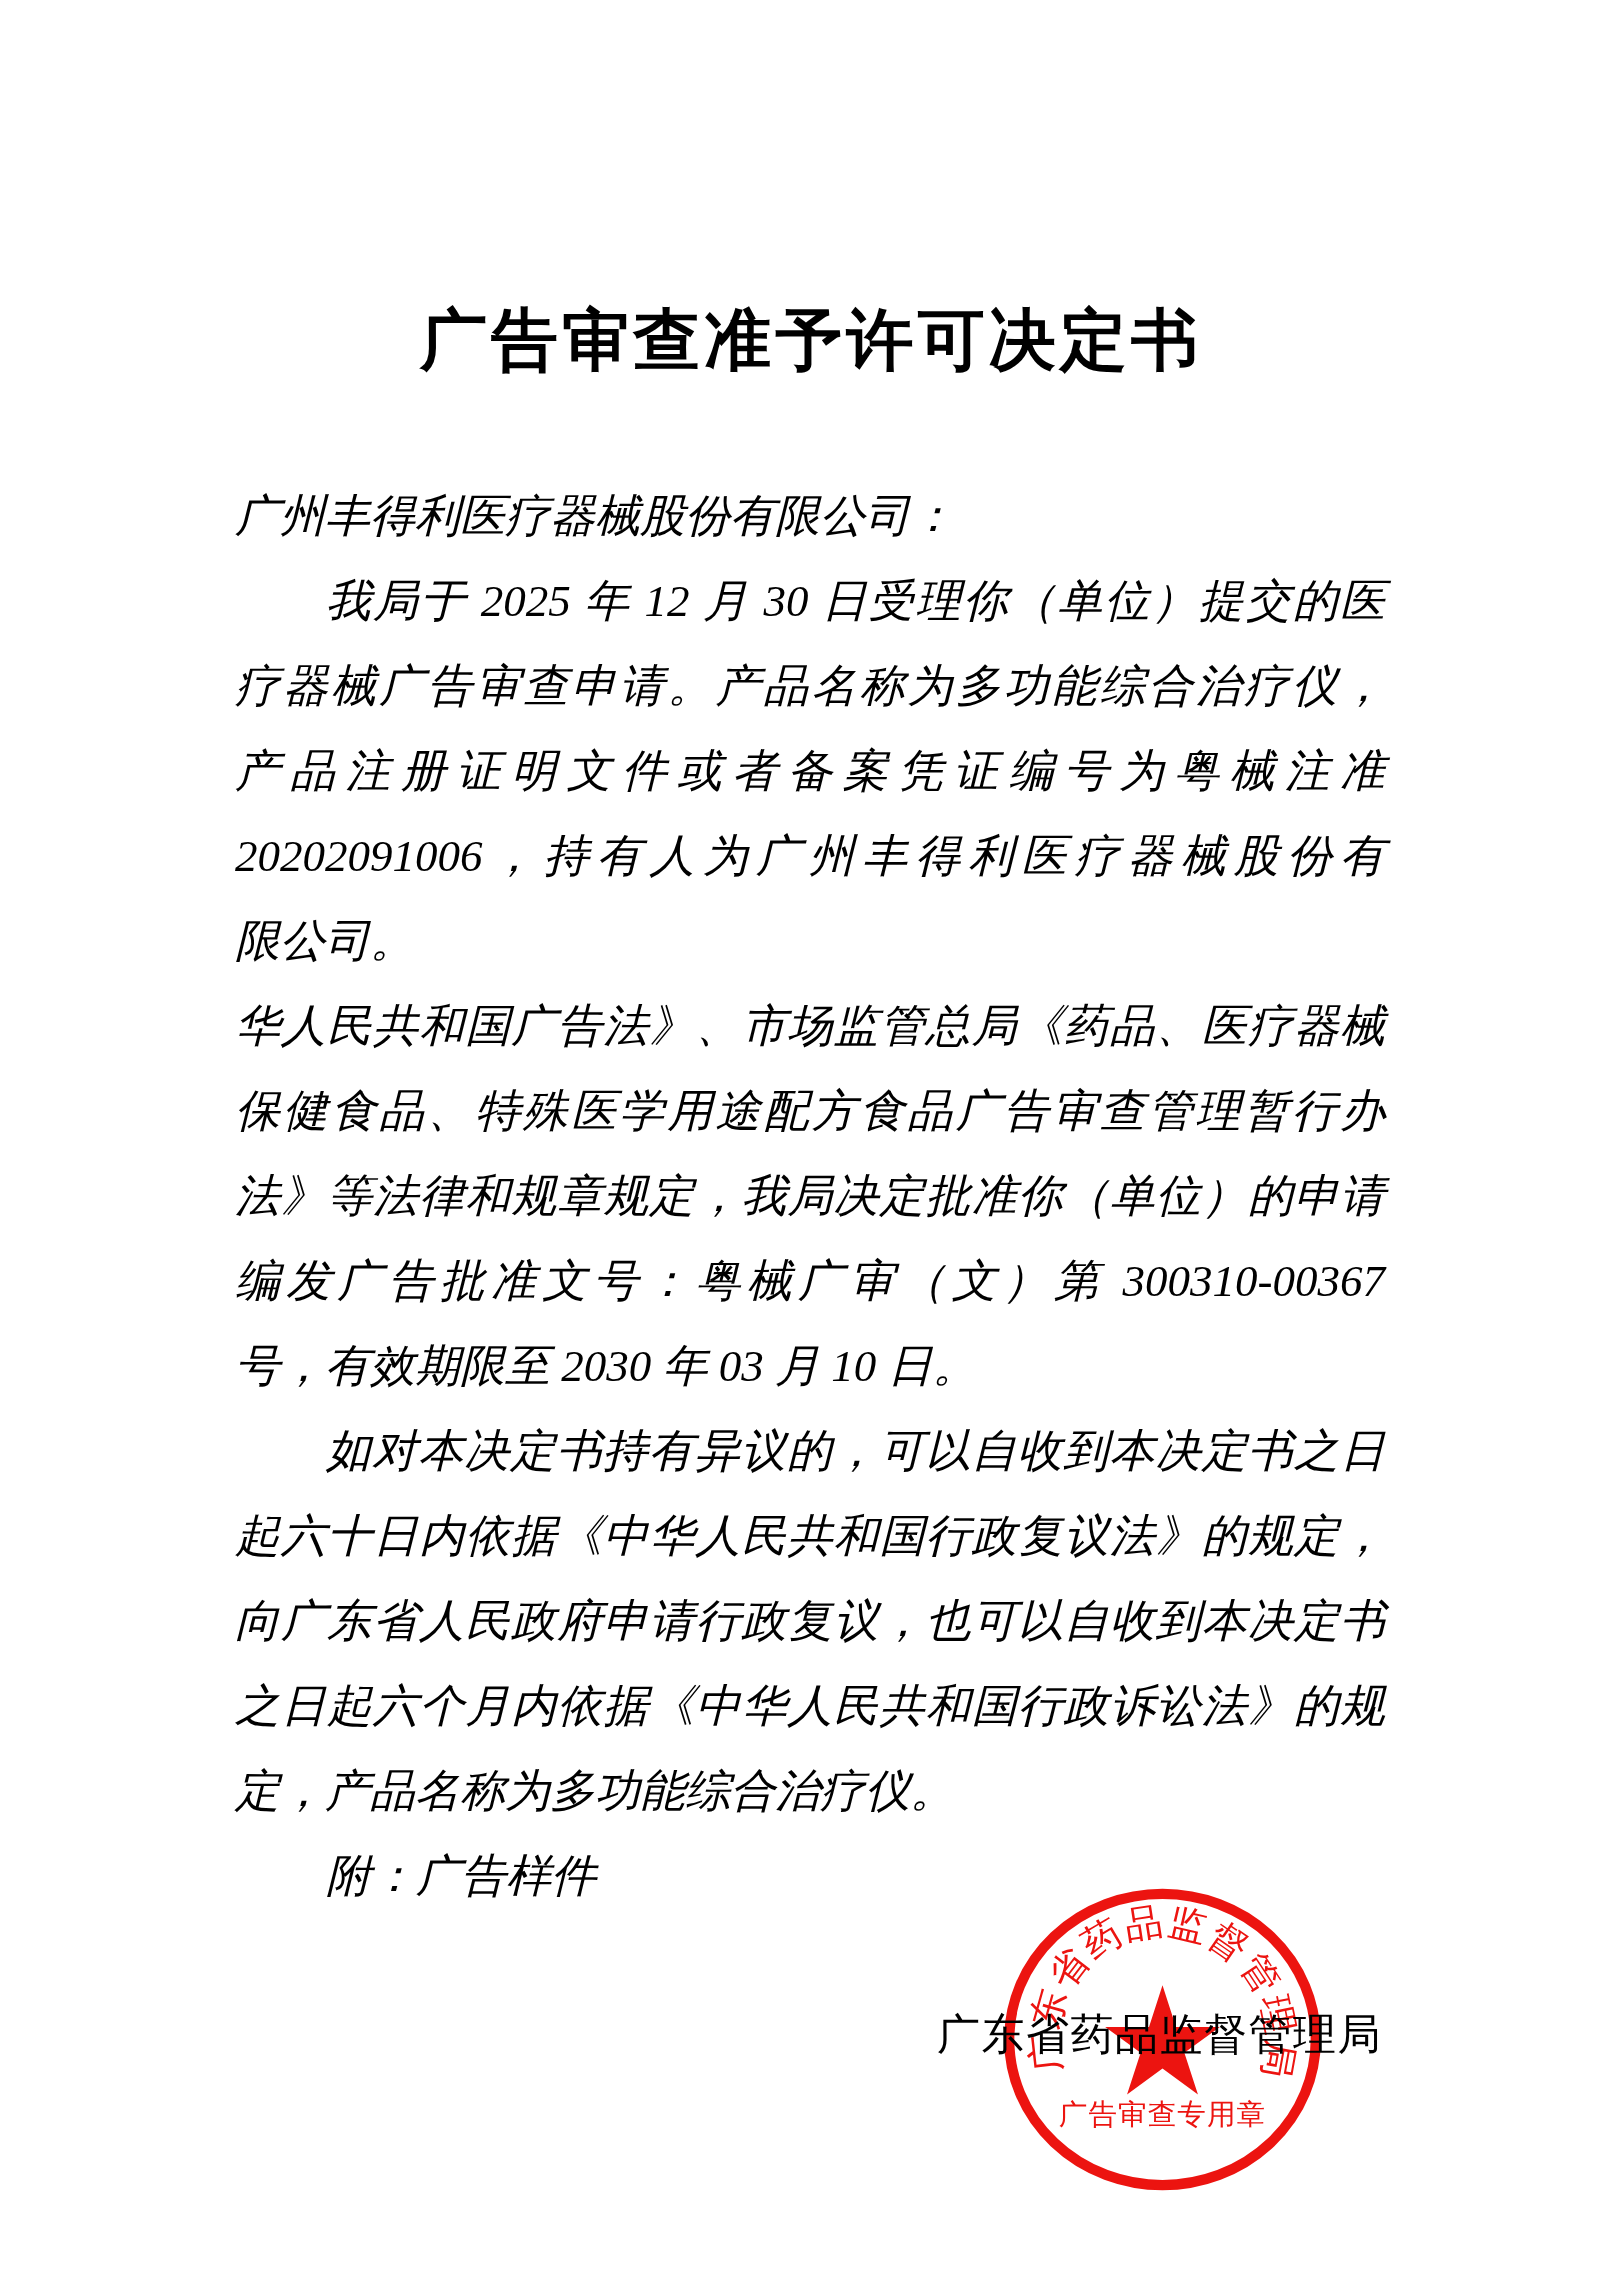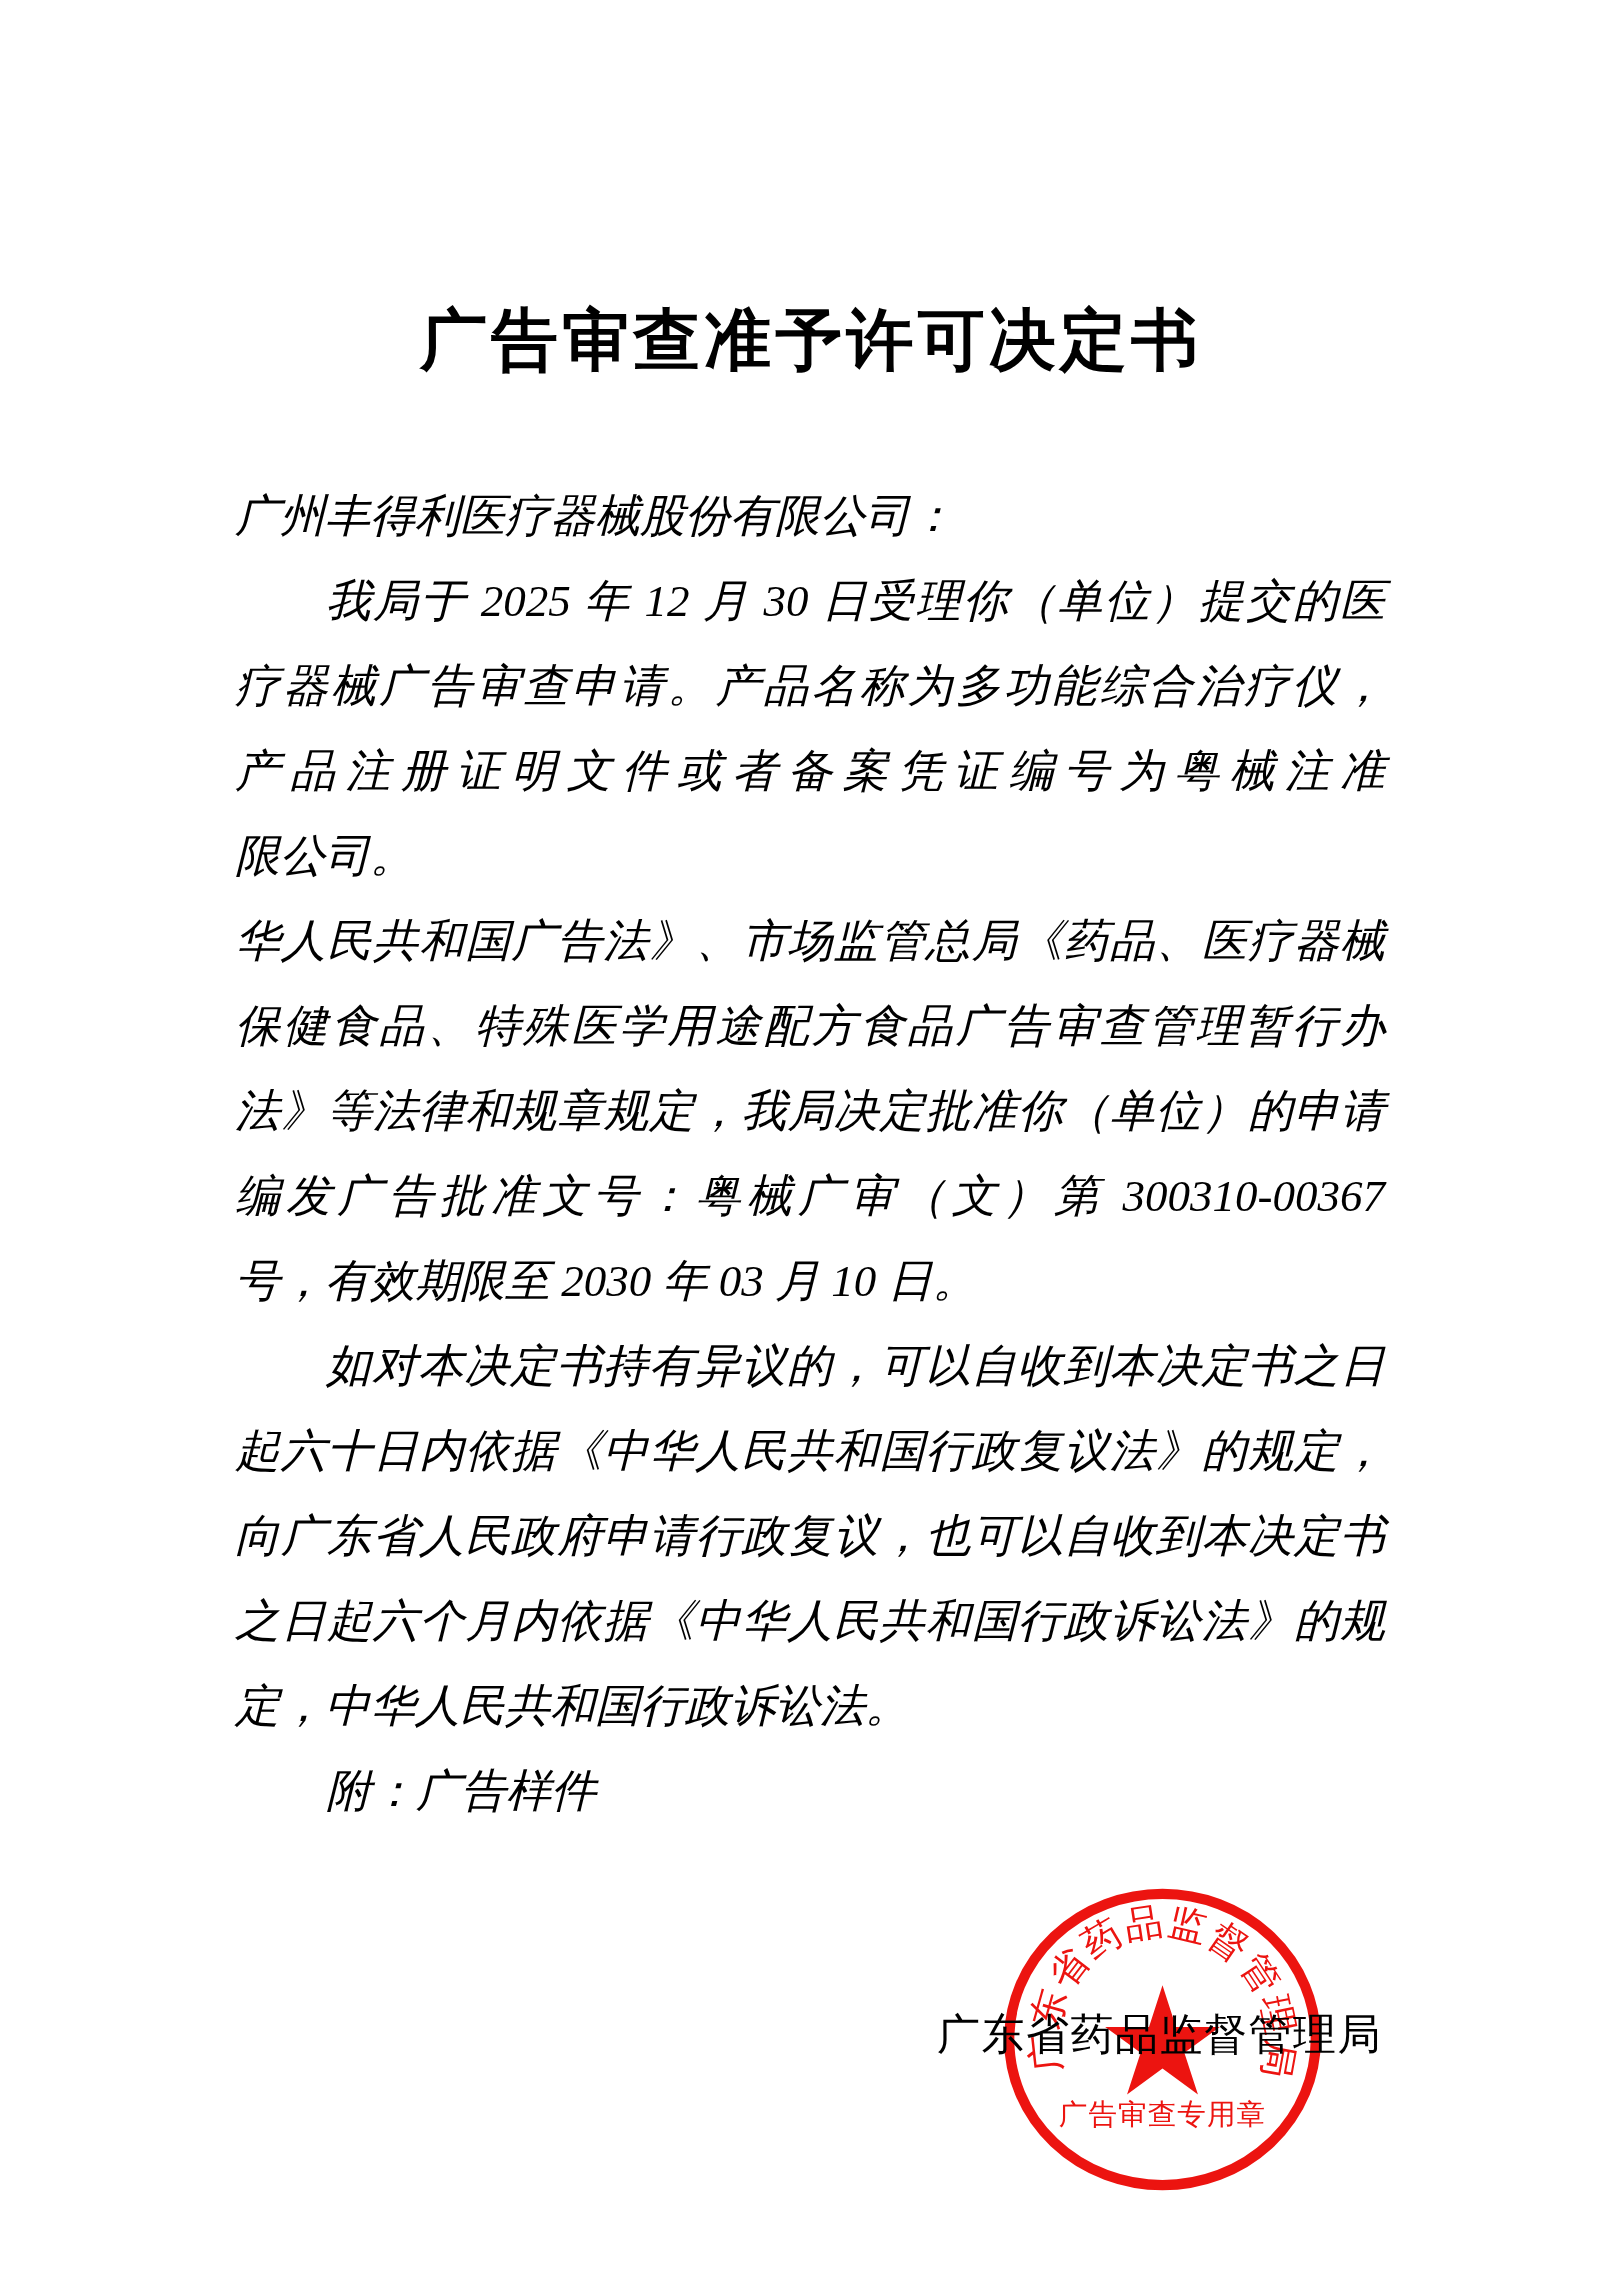--- a/index.html
+++ b/index.html
@@ -85,31 +85,32 @@
 <div class="page">
 
   <div class="doc-title">广告审查准予许可决定书</div>
 
 
   <div class="doc-body">
     <div class="line">广州丰得利医疗器械股份有限公司：</div>
     <div class="line indent just">我局于 2025 年 12 月 30 日受理你（单位）提交的医</div>
     <div class="line just">疗器械广告审查申请。产品名称为多功能综合治疗仪，</div>
     <div class="line just">产品注册证明文件或者备案凭证编号为粤械注准</div>
+    <div class="line just">20202091006，持有人为广州丰得利医疗器械股份有</div>
     <div class="line">限公司。</div>
     <div class="line just">华人民共和国广告法》、市场监管总局《药品、医疗器械</div>
     <div class="line just">保健食品、特殊医学用途配方食品广告审查管理暂行办</div>
     <div class="line just">法》等法律和规章规定，我局决定批准你（单位）的申请</div>
     <div class="line just">编发广告批准文号：粤械广审（文）第 300310-00367</div>
     <div class="line">号，有效期限至 2030 年 03 月 10 日。</div>
     <div class="line indent just">如对本决定书持有异议的，可以自收到本决定书之日</div>
     <div class="line just">起六十日内依据《中华人民共和国行政复议法》的规定，</div>
     <div class="line just">向广东省人民政府申请行政复议，也可以自收到本决定书</div>
     <div class="line just">之日起六个月内依据《中华人民共和国行政诉讼法》的规</div>
-    <div class="line">定，中华人民共和国行政诉讼法。</div>
+    <div class="line">定，产品名称为多功能综合治疗仪。</div>
     <div class="line indent">附：广告样件</div>
   </div>
 
   <div class="issuer-line">广东省药品监督管理局</div>
 
   <div class="seal">
     <svg viewBox="0 0 644 644" xmlns="http://www.w3.org/2000/svg">
       <defs>
         <path id="seal-arc" d="M 126 382 A 205 205 0 1 1 518 382" fill="none"></path>
       </defs>

